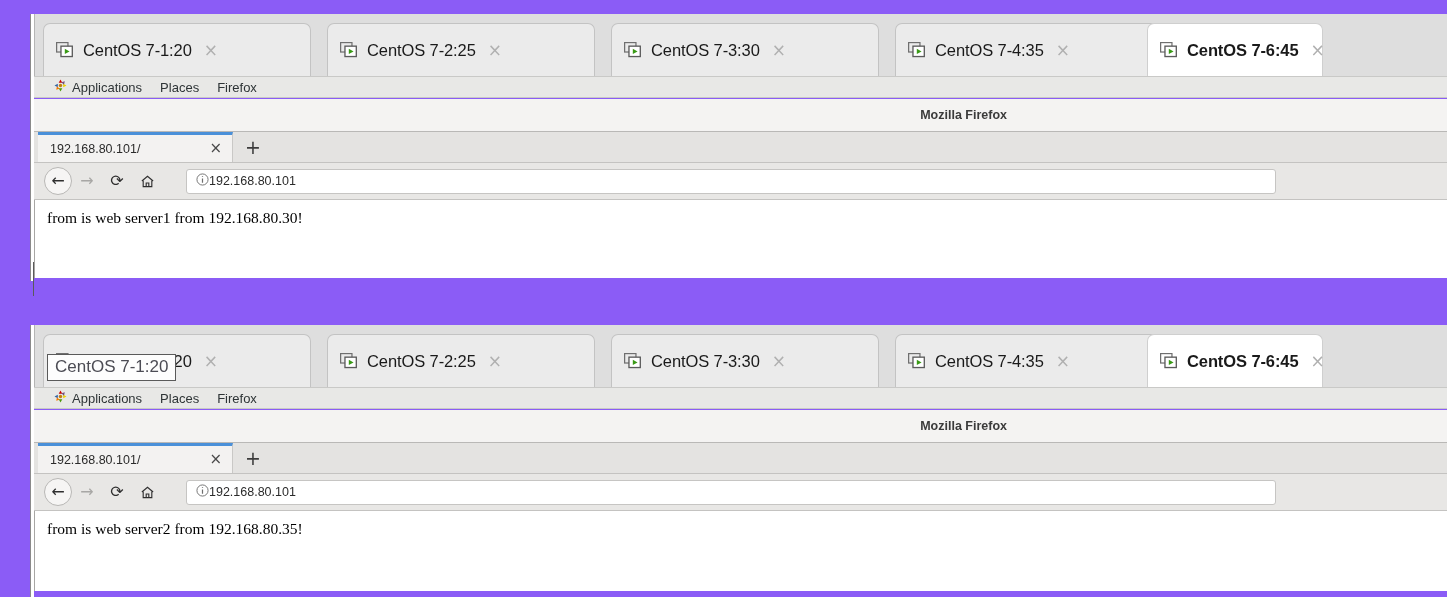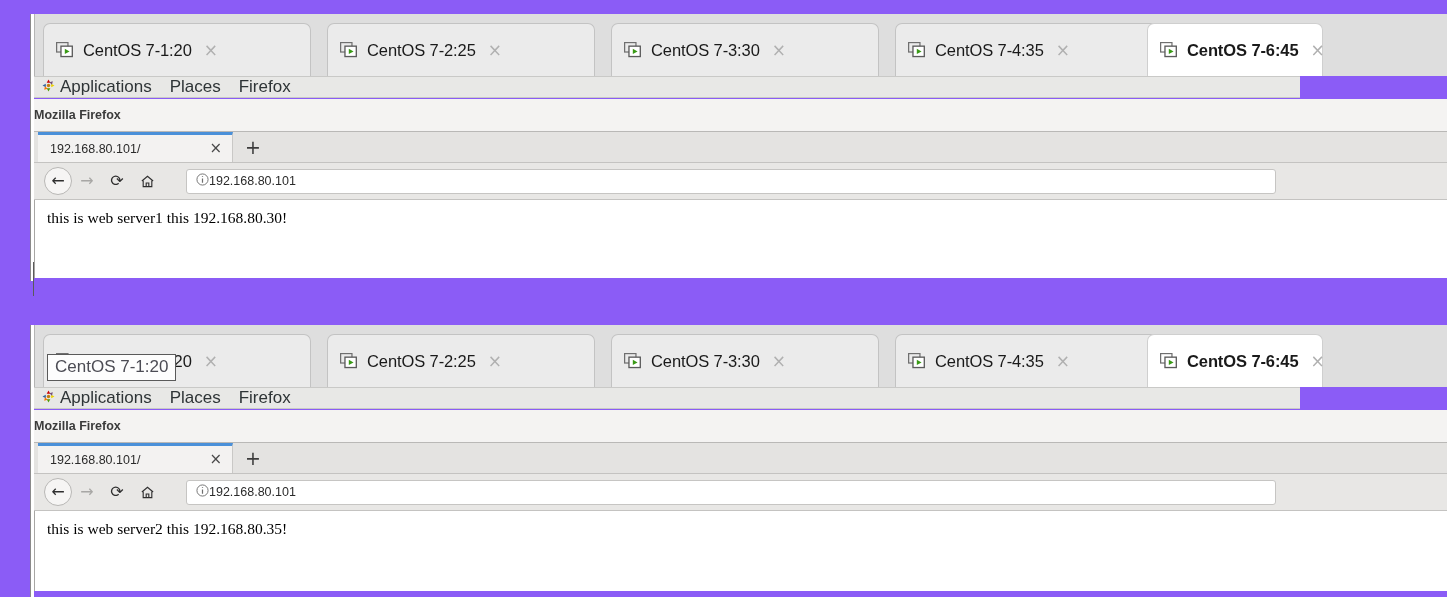--- a/index.html
+++ b/index.html
@@ -46,44 +46,44 @@
     font-size: 16.5px; color: #1a1a1a; letter-spacing: -0.1px;
   }
   .vtab.active .vtab-label { font-weight: bold; }
   .vtab .vtab-close {
     margin-left: 12px; color: #b0b0b0; font-size: 17px; line-height: 1;
     font-family: "DejaVu Sans", sans-serif;
   }
 
   
   .gnome-bar {
-    position: absolute; left: 34px; width: 1266px; height: 22px;
+    position: absolute; left: 34px; width: 1413px; height: 22px;
     background: #e8e8e6;
     border-top: 1px solid #c9c9c7;
     border-bottom: 1px solid #c9c9c7;
     display: flex; align-items: center; gap: 18px;
-    padding-left: 8px;
-    font-size: 17px; color: #2e3436;
+    padding-left: 20px;
+    font-size: 13px; color: #2e3436;
   }
   .gnome-bar .gbar-item { display: flex; align-items: center; gap: 5px; }
 
   
   .ffwin {
     position: absolute; left: 34px; width: 1413px;
     background: #f1f0ef;
   }
   .ff-titlebar {
     height: 33px; background: #f4f3f2;
     border-bottom: 1px solid #b9b8b6;
     display: flex; align-items: center; justify-content: center;
     position: relative;
   }
   .ff-titlebar .ff-title {
     font-size: 12.5px; color: #3b3b3b; font-weight: bold;
-    position: absolute; left: 0; right: 440px; text-align: left;
+    position: absolute; left: 0; right: 440px; text-align: right;
   }
   .ff-tabbar {
     height: 31px; background: #e4e3e1;
     display: flex; align-items: flex-end;
     padding-left: 4px;
     border-bottom: 1px solid #c4c3c1;
   }
   .ff-tab {
     height: 30px; width: 195px;
     background: #f3f2f1;
@@ -266,21 +266,21 @@
           <span>
             <svg width="13" height="13" viewBox="0 0 14 14" fill="none" stroke="#6d6d6d" stroke-width="1">
               <circle cx="7" cy="7" r="6"></circle>
               <path d="M7 3.3 L7 4.1 M7 5.8 L7 10.4" stroke-width="1.3"></path>
             </svg>
           </span>
           <span title="Search or enter address">192.168.80.101</span>
         </div>
       </div>
       <div class="ff-content" style="height:78px;">
-        <div class="page-text">this is web server1 this 192.168.80.30!</div>
+        <div class="page-text">from is web server1 from 192.168.80.30!</div>
       </div>
     </div>
   </div>
 
   <div class="gap-line" style="left:33px; top:262px; height:34px;"></div>
 
   <div class="panel" id="panel1" style="top:325px;">
     <div class="panel-edge" style="height:272px;"></div>
 
     <div class="tabstrip">
@@ -390,21 +390,21 @@
           <span>
             <svg width="13" height="13" viewBox="0 0 14 14" fill="none" stroke="#6d6d6d" stroke-width="1">
               <circle cx="7" cy="7" r="6"></circle>
               <path d="M7 3.3 L7 4.1 M7 5.8 L7 10.4" stroke-width="1.3"></path>
             </svg>
           </span>
           <span title="Search or enter address">192.168.80.101</span>
         </div>
       </div>
       <div class="ff-content" style="height:80px;">
-        <div class="page-text">this is web server2 this 192.168.80.35!</div>
+        <div class="page-text">from is web server2 from 192.168.80.35!</div>
       </div>
     </div>
 
     <div class="tooltip" style="left:47px; top:29px;">
       <span>CentOS 7-1:20</span>
     </div>
   </div>
 
 </div>
 

